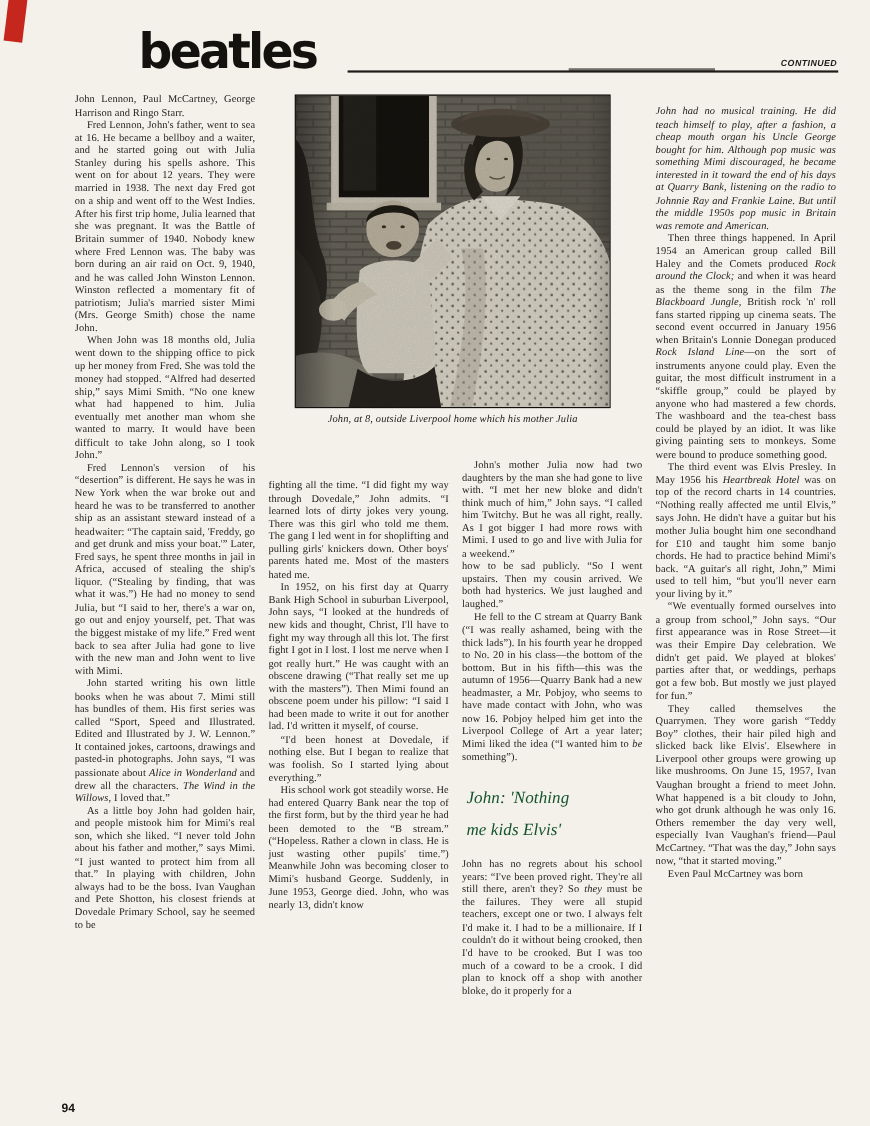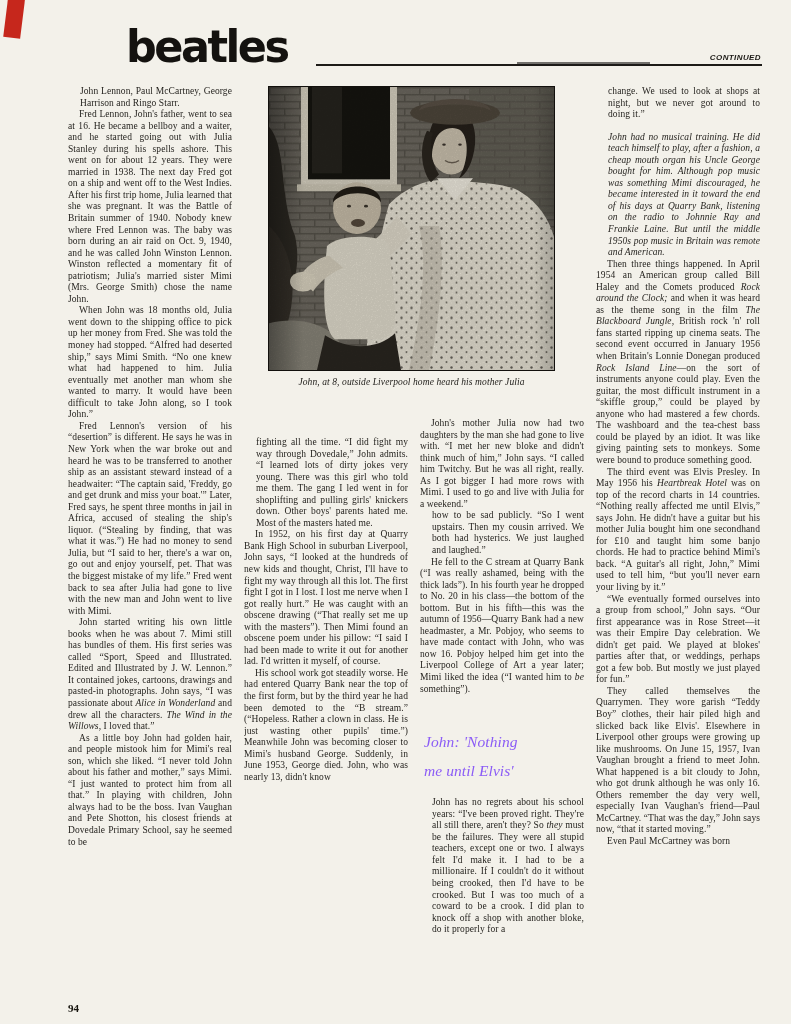--- a/index.html
+++ b/index.html
@@ -27,38 +27,38 @@
              font-size:8px;letter-spacing:.4px;color:#1d1b17;font-style:italic;}
 
   
   .col{position:absolute;width:164px;font-size:9.5px;line-height:11.55px;
        letter-spacing:.08px;color:var(--ink);text-align:justify;overflow:hidden;}
   .col1{left:68px;top:86px;height:924px;}
   .col2{left:244px;top:437px;height:592px;}
   .col3{left:420px;top:418px;height:596px;}
   .col4{left:596px;top:86px;height:926px;}
   .para{margin:0;text-indent:11px;text-align:justify;}
-  .para.cont{text-indent:0;margin-left:12px;}
+  .para.cont{text-indent:0;}
   .para.gap{margin-top:11px;font-style:italic;}
 
   
   figure{position:absolute;left:268px;top:86px;width:287px;margin:0;}
   .photo{width:287px;height:285px;border:1px solid #12100d;background:#6f6b63;overflow:hidden;}
   .photo svg{display:block;}
   figcaption{margin-top:6px;text-align:center;font-style:italic;font-size:9.5px;
              color:#24221e;letter-spacing:.1px;}
 
   
-  .pullquote{margin:32px 0 12px 4px;font-style:italic;font-size:15.5px;
-             line-height:29px;color:#8b5cf6;}
+  .pullquote{margin:16px 0 12px 4px;font-style:italic;font-size:15.5px;
+             line-height:29px;color:#14532d;}
   .pq-line{display:block;}
 
   
-  .pagenum{position:absolute;left:68px;top:1002px;
-           font-family:Liberation Serif, serif;font-weight:bold;font-size:11px;color:#17150f;}
+  .pagenum{position:absolute;left:56px;top:1002px;
+           font-family:Liberation Sans, sans-serif;font-weight:bold;font-size:11px;color:#17150f;}
 </style>
 </head>
 <body>
 
 <div class="page">
 
   <div class="red-mark"></div>
 
   <header>
     <div class="logo">beatles</div>
@@ -143,46 +143,46 @@
           <path d="M58,160 C70,148 108,148 120,158 L126,220 C128,244 122,252 112,254 L66,254 C56,246 52,218 58,160 Z" fill="#e3decf"></path>
           <path d="M60,170 C48,172 36,182 30,192 L44,206 C52,194 64,186 74,182 Z" fill="#d7d0be"></path>
           <ellipse cx="34" cy="196" rx="13" ry="10" fill="#dcd5c2"></ellipse>
           <path d="M56,250 C80,266 110,264 126,248 L132,285 L48,285 Z" fill="#2a2620"></path>
         </g>
 
         <rect width="287" height="285" filter="url(#grain)" opacity=".15"></rect>
         <rect width="287" height="285" fill="url(#vig)"></rect>
       </svg>
     </div>
-    <figcaption>John, at 8, outside Liverpool home heard his mother Julia</figcaption>
+    <figcaption>John, at 8, outside Liverpool home which his mother Julia</figcaption>
   </figure>
 
   <section class="col col2">
       <p class="para cont">fighting all the time. “I did fight my way through Dovedale,” John admits. “I learned lots of dirty jokes very young. There was this girl who told me them. The gang I led went in for shoplifting and pulling girls' knickers down. Other boys' parents hated me. Most of the masters hated me.</p>
       <p class="para">In 1952, on his first day at Quarry Bank High School in suburban Liverpool, John says, “I looked at the hundreds of new kids and thought, Christ, I'll have to fight my way through all this lot. The first fight I got in I lost. I lost me nerve when I got really hurt.” He was caught with an obscene drawing (“That really set me up with the masters”). Then Mimi found an obscene poem under his pillow: “I said I had been made to write it out for another lad. I'd written it myself, of course.</p>
+      <p class="para">“I'd been honest at Dovedale, if nothing else. But I began to realize that was foolish. So I started lying about everything.”</p>
       <p class="para">His school work got steadily worse. He had entered Quarry Bank near the top of the first form, but by the third year he had been demoted to the “B stream.” (“Hopeless. Rather a clown in class. He is just wasting other pupils' time.”) Meanwhile John was becoming closer to Mimi's husband George. Suddenly, in June 1953, George died. John, who was nearly 13, didn't know</p>
     </section>
 
   <section class="col col3">
     <div>
         <p class="para">John's mother Julia now had two daughters by the man she had gone to live with. “I met her new bloke and didn't think much of him,” John says. “I called him Twitchy. But he was all right, really. As I got bigger I had more rows with Mimi. I used to go and live with Julia for a weekend.”</p>
         <p class="para cont">how to be sad publicly. “So I went upstairs. Then my cousin arrived. We both had hysterics. We just laughed and laughed.”</p>
         <p class="para">He fell to the C stream at Quarry Bank (“I was really ashamed, being with the thick lads”). In his fourth year he dropped to No. 20 in his class—the bottom of the bottom. But in his fifth—this was the autumn of 1956—Quarry Bank had a new headmaster, a Mr. Pobjoy, who seems to have made contact with John, who was now 16. Pobjoy helped him get into the Liverpool College of Art a year later; Mimi liked the idea (“I wanted him to <i>be</i> something”).</p>
       </div>
     <div class="pullquote">
       <span class="pq-line">John: 'Nothing</span>
-      <span class="pq-line">me until Elvis'</span>
+      <span class="pq-line">me kids Elvis'</span>
     </div>
     <div>
         <p class="para cont">John has no regrets about his school years: “I've been proved right. They're all still there, aren't they? So <i>they</i> must be the failures. They were all stupid teachers, except one or two. I always felt I'd make it. I had to be a millionaire. If I couldn't do it without being crooked, then I'd have to be crooked. But I was too much of a coward to be a crook. I did plan to knock off a shop with another bloke, do it properly for a</p>
       </div>
   </section>
 
   <section class="col col4">
-      <p class="para cont">change. We used to look at shops at night, but we never got around to doing it.”</p>
       <p class="para cont gap">John had no musical training. He did teach himself to play, after a fashion, a cheap mouth organ his Uncle George bought for him. Although pop music was something Mimi discouraged, he became interested in it toward the end of his days at Quarry Bank, listening on the radio to Johnnie Ray and Frankie Laine. But until the middle 1950s pop music in Britain was remote and American.</p>
       <p class="para">Then three things happened. In April 1954 an American group called Bill Haley and the Comets produced <i>Rock around the Clock;</i> and when it was heard as the theme song in the film <i>The Blackboard Jungle,</i> British rock 'n' roll fans started ripping up cinema seats. The second event occurred in January 1956 when Britain's Lonnie Donegan produced <i>Rock Island Line</i>—on the sort of instruments anyone could play. Even the guitar, the most difficult instrument in a “skiffle group,” could be played by anyone who had mastered a few chords. The washboard and the tea-chest bass could be played by an idiot. It was like giving painting sets to monkeys. Some were bound to produce something good.</p>
       <p class="para">The third event was Elvis Presley. In May 1956 his <i>Heartbreak Hotel</i> was on top of the record charts in 14 countries. “Nothing really affected me until Elvis,” says John. He didn't have a guitar but his mother Julia bought him one secondhand for £10 and taught him some banjo chords. He had to practice behind Mimi's back. “A guitar's all right, John,” Mimi used to tell him, “but you'll never earn your living by it.”</p>
       <p class="para">“We eventually formed ourselves into a group from school,” John says. “Our first appearance was in Rose Street—it was their Empire Day celebration. We didn't get paid. We played at blokes' parties after that, or weddings, perhaps got a few bob. But mostly we just played for fun.”</p>
       <p class="para">They called themselves the Quarrymen. They wore garish “Teddy Boy” clothes, their hair piled high and slicked back like Elvis'. Elsewhere in Liverpool other groups were growing up like mushrooms. On June 15, 1957, Ivan Vaughan brought a friend to meet John. What happened is a bit cloudy to John, who got drunk although he was only 16. Others remember the day very well, especially Ivan Vaughan's friend—Paul McCartney. “That was the day,” John says now, “that it started moving.”</p>
       <p class="para">Even Paul McCartney was born</p>
     </section>
 
   <footer>
     <span class="pagenum">94</span>

